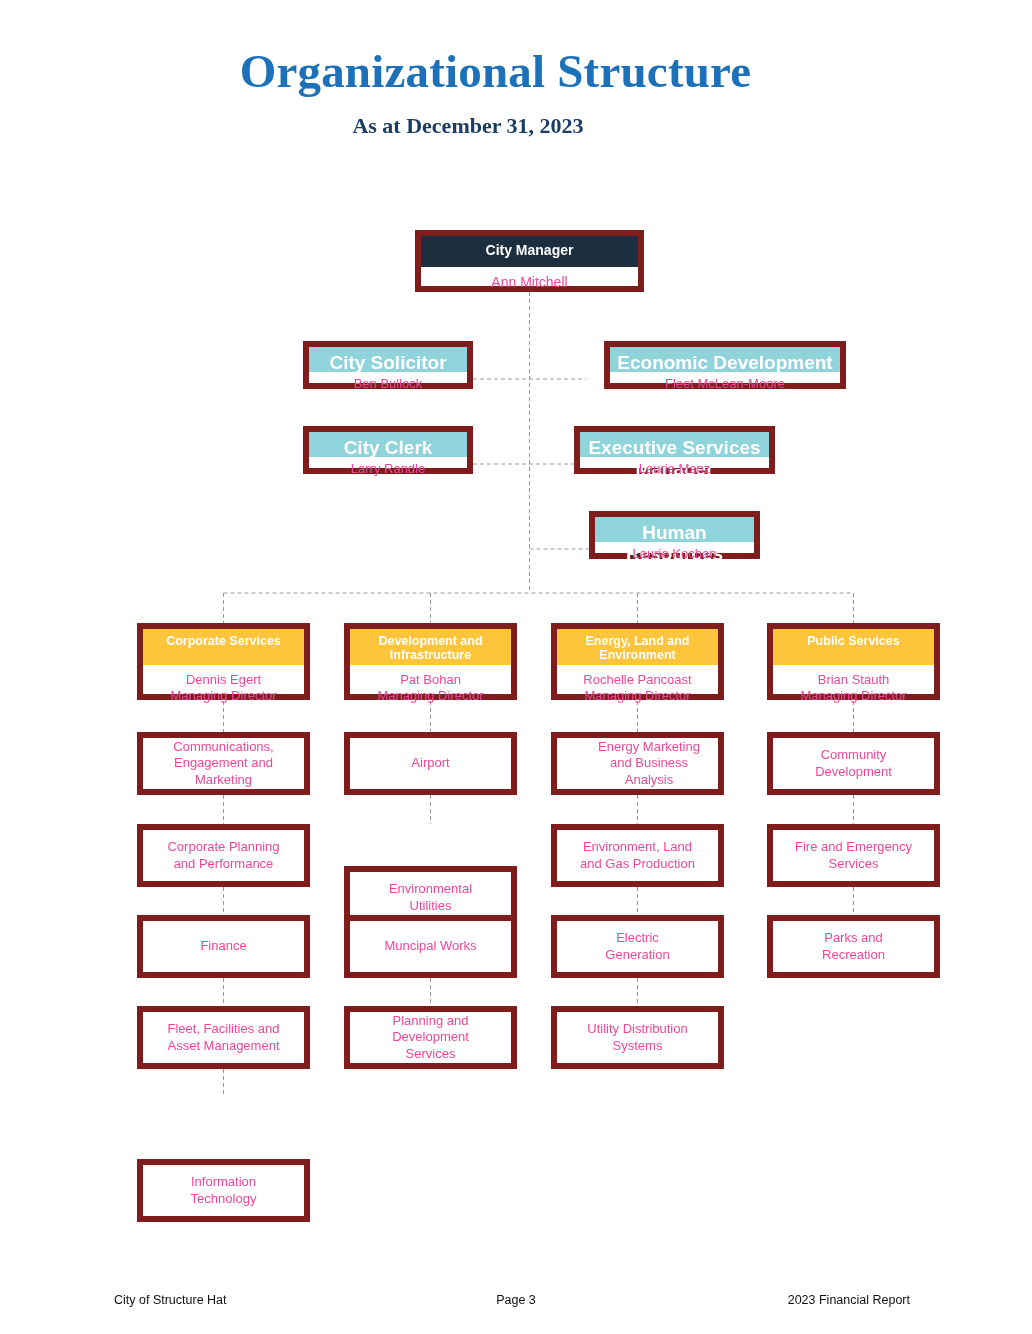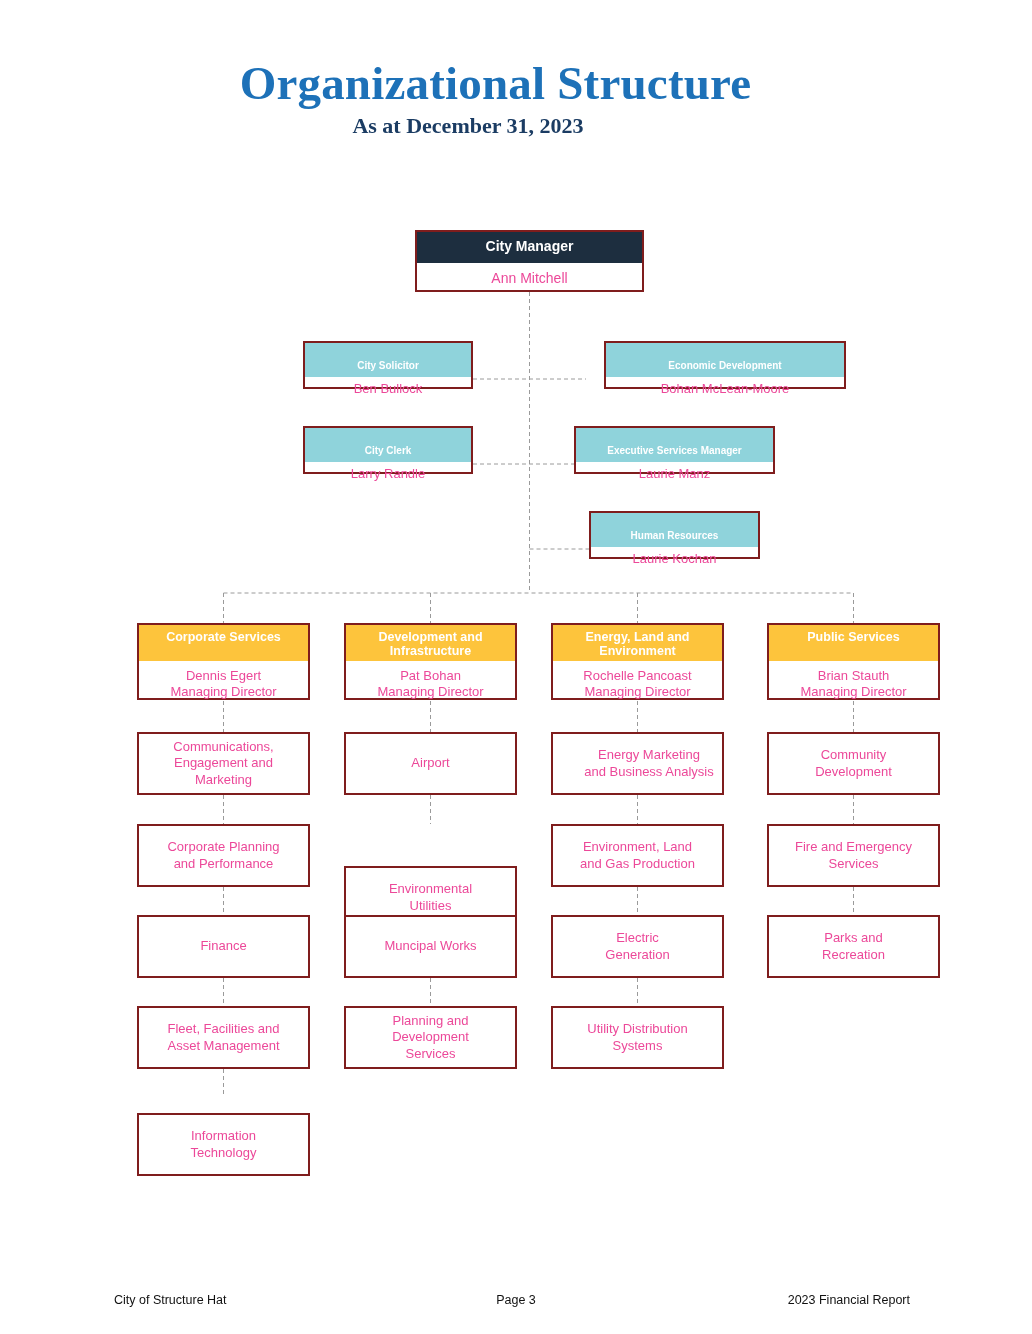--- a/index.html
+++ b/index.html
@@ -11,21 +11,21 @@
     width: 1032px;
     height: 1334px;
     position: relative;
     font-family: "Liberation Sans", sans-serif;
     overflow: hidden;
   }
 
   
   #page-title {
     position: absolute;
-    top: 56px;
+    top: 44px;
     left: 0;
     width: 991px;
     text-align: center;
     font-family: "Liberation Serif", serif;
     font-weight: bold;
     font-size: 47px;
     letter-spacing: 0.2px;
     color: #1D71B8;
   }
   #page-subtitle {
@@ -54,21 +54,21 @@
     left: 0;
     width: 1032px;
     height: 1334px;
     pointer-events: none;
   }
 
   
   .node {
     position: absolute;
     box-sizing: border-box;
-    border: 2px solid #7f1d1d;
+    border: 6px solid #7f1d1d;
     background: #ffffff;
   }
   .node .hdr {
     box-sizing: border-box;
     width: 100%;
     color: #ffffff;
     font-weight: bold;
     text-align: center;
     line-height: 1.12;
   }
@@ -91,22 +91,22 @@
   }
   .node.root .body {
     font-size: 14px;
     padding: 7px 4px;
   }
 
   
   .node.staff { height: 48px; }
   .node.staff .hdr {
     background: #8FD3DB;
-    font-size: 10px;
-    padding: 17px 4px;
+    font-size: 19px;
+    padding: 5px 4px;
     height: 25px;
   }
   .node.staff .body {
     font-size: 13px;
     padding: 4px 4px;
   }
 
   
   .node.division { width: 173px; height: 77px; }
   .node.division .hdr {
@@ -200,21 +200,21 @@
     <div class="body">Ann Mitchell</div>
   </div>
 
   <div class="node staff" style="left:303px; top:341px; width:170px;">
     <div class="hdr">City Solicitor</div>
     <div class="body">Ben Bullock</div>
   </div>
 
   <div class="node staff" style="left:604px; top:341px; width:242px;">
     <div class="hdr">Economic Development</div>
-    <div class="body">Bohan McLean-Moore</div>
+    <div class="body">Fleet McLean-Moore</div>
   </div>
 
   <div class="node staff" style="left:303px; top:426px; width:170px;">
     <div class="hdr">City Clerk</div>
     <div class="body">Larry Randle</div>
   </div>
 
   <div class="node staff" style="left:574px; top:426px; width:201px;">
     <div class="hdr">Executive Services Manager</div>
     <div class="body">Laurie Manz</div>
@@ -240,21 +240,21 @@
     <div class="body">Corporate Planning
 and Performance</div>
   </div>
   <div class="node leaf" style="left:137px; top:915px;">
     <div class="body">Finance</div>
   </div>
   <div class="node leaf" style="left:137px; top:1006px;">
     <div class="body">Fleet, Facilities and
 Asset Management</div>
   </div>
-  <div class="node leaf" style="left:137px; top:1113px;">
+  <div class="node leaf" style="left:137px; top:1159px;">
     <div class="body">Information
 Technology</div>
   </div>
 
   <div class="node division" style="left:344px; top:623px;">
     <div class="hdr">Development and
 Infrastructure</div>
     <div class="body">Pat Bohan
 Managing Director</div>
   </div>

